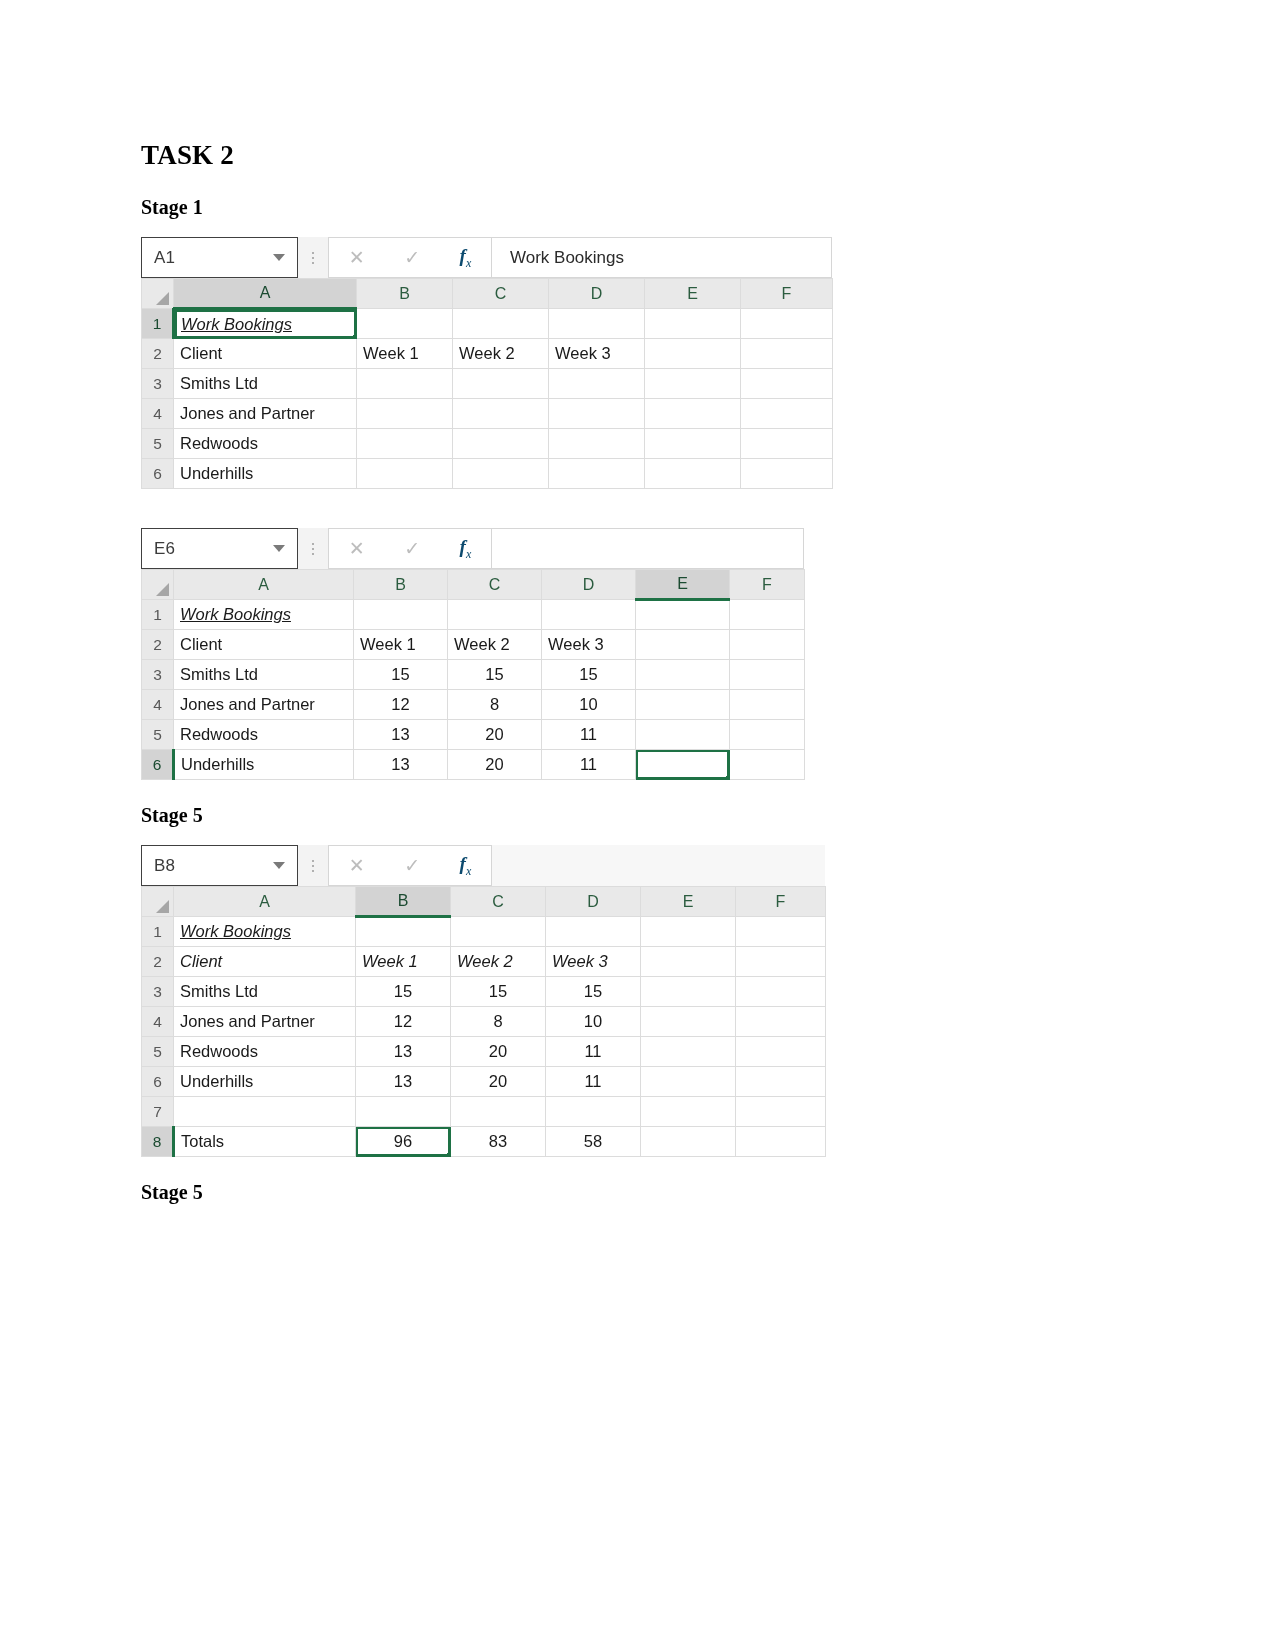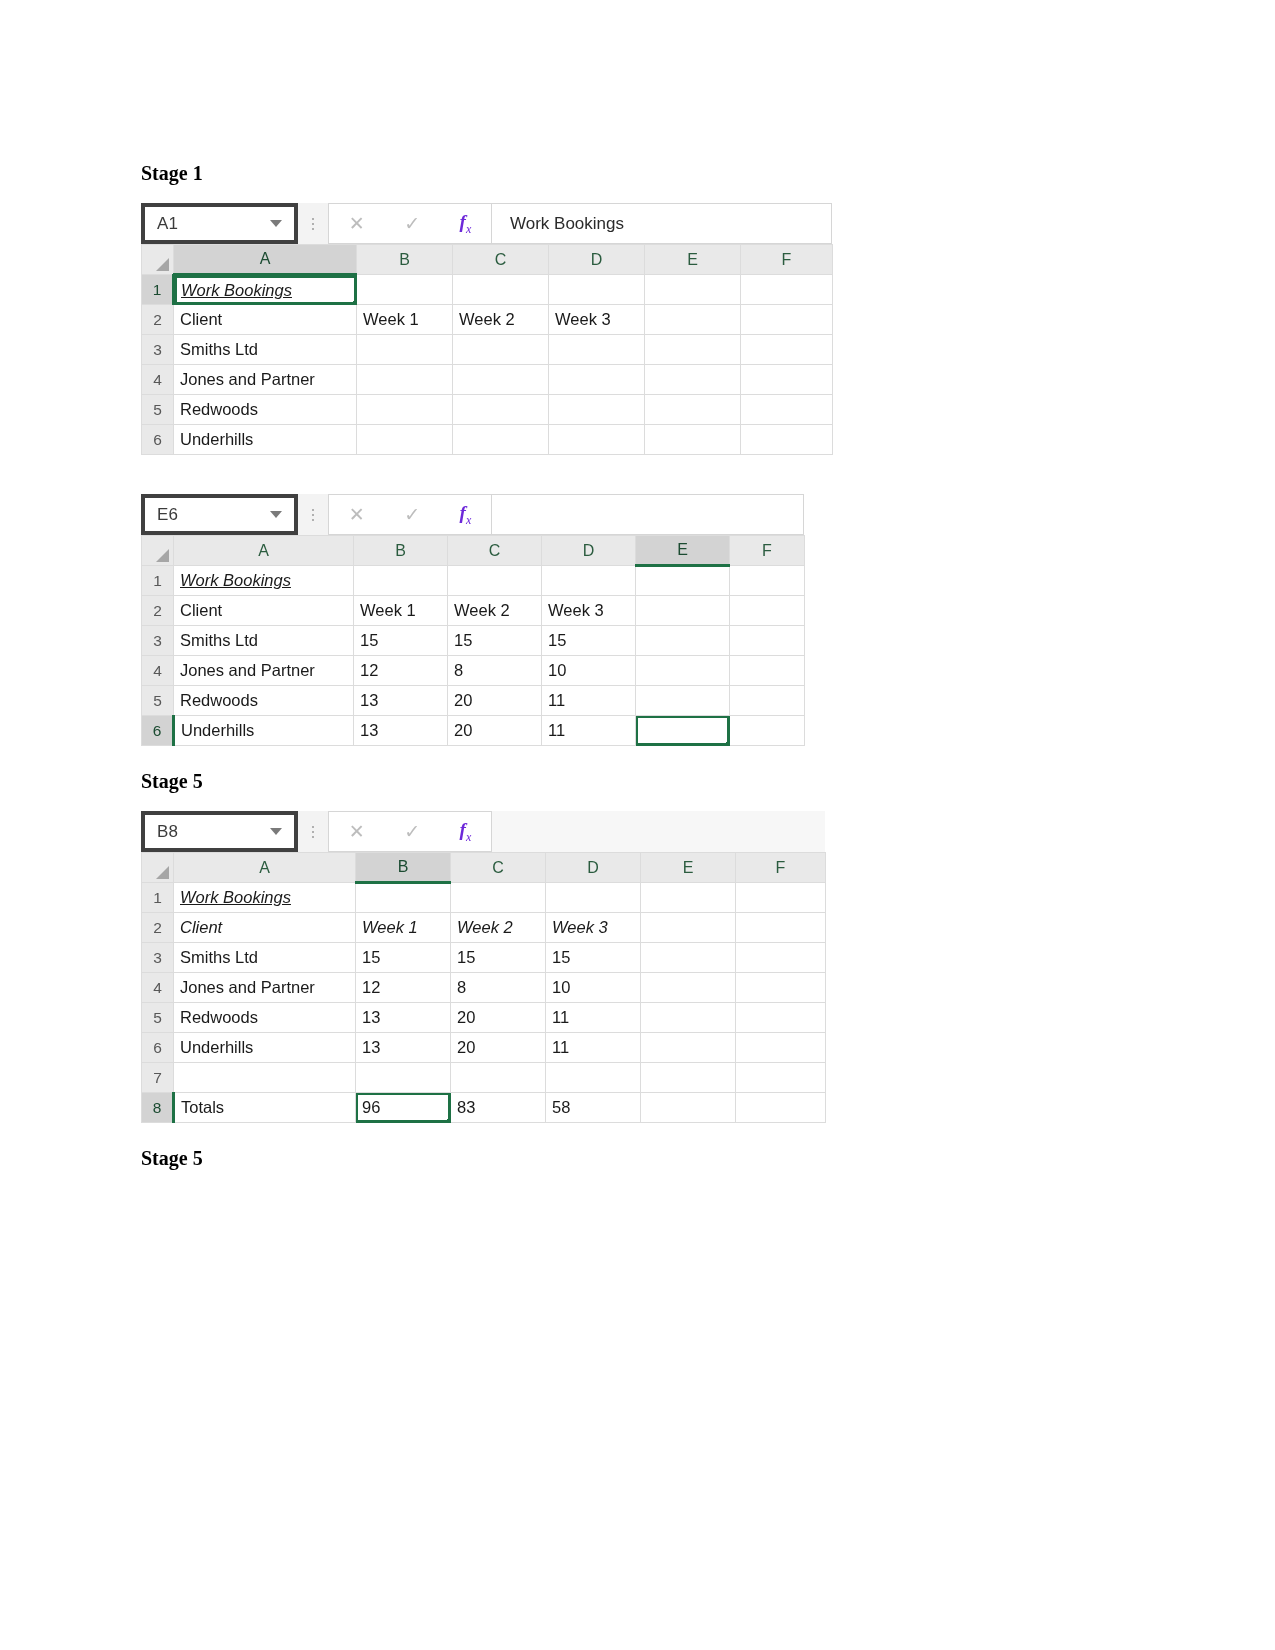--- a/index.html
+++ b/index.html
@@ -54,21 +54,21 @@
 
   .xl-formula-row {
     display: flex;
     align-items: stretch;
     height: 41px;
     background: #f7f7f7;
   }
   .name-box {
     width: 157px;
     background: #ffffff;
-    border: 4px solid #404040;
+    border: 1px solid #404040;
     box-sizing: border-box;
     display: flex;
     align-items: center;
     padding: 0 8px 0 12px;
     font-size: 17px;
     color: #3b3b3b;
     justify-content: space-between;
     font-family: "Liberation Sans", sans-serif;
   }
   .name-box .nb-text { letter-spacing: 0.2px; }
@@ -100,21 +100,21 @@
     box-sizing: border-box;
     display: flex;
     align-items: center;
     justify-content: space-around;
     color: #b9b9b9;
   }
   .fx-group .ic { font-size: 19px; line-height: 1; }
   .ic-x { color: #bdbdbd; font-size: 21px; }
   .ic-check { color: #bdbdbd; font-size: 20px; }
   .ic-fx {
-    color: #6d28d9;
+    color: #0c4a6e;
     font-family: "Liberation Serif", serif;
     font-style: italic;
     font-size: 20px;
     font-weight: bold;
   }
   .ic-fx sub { font-size: 12px; font-style: italic; font-weight: normal; }
   .formula-input {
     flex: 1;
     background: #ffffff;
     border: 1px solid #d6d6d6;
@@ -180,21 +180,21 @@
     font-size: 15.5px;
     width: 32px;
     padding: 0;
   }
   td.rowhead.sel {
     background: #d3d3d3;
     color: #1b4b31;
     border-right: 3px solid #1e7145;
   }
   td.cell { background: #ffffff; }
-  td.num { text-align: left; padding-right: 10px; }
+  td.num { text-align: center; padding-right: 10px; }
   td.txt { text-align: left; padding-left: 8px; }
   .b { font-weight: bold; }
   .i { font-style: italic; }
   .bu { font-weight: bold; font-style: italic; text-decoration: underline; }
 
   
   td.active {
     position: relative;
     box-shadow: inset 0 0 0 2px #1e7145;
     border-color: #1e7145 !important;
@@ -220,20 +220,21 @@
   }
   .spacer-sm { height: 17px; }
   .spacer-md { height: 22px; }
 </style>
 </head>
 <body>
 
 <div class="page">
   <div class="content">
 
+    <h1 class="task-title">TASK 2</h1>
 
     <div class="spacer-md"></div>
 
     <div class="stage-heading">Stage 1</div>
     <div class="spacer-sm"></div>
 
     <div class="xl-block" style="width:691px;">
       <div class="xl-formula-row">
         <div class="name-box">
           <span class="nb-text">A1</span>

